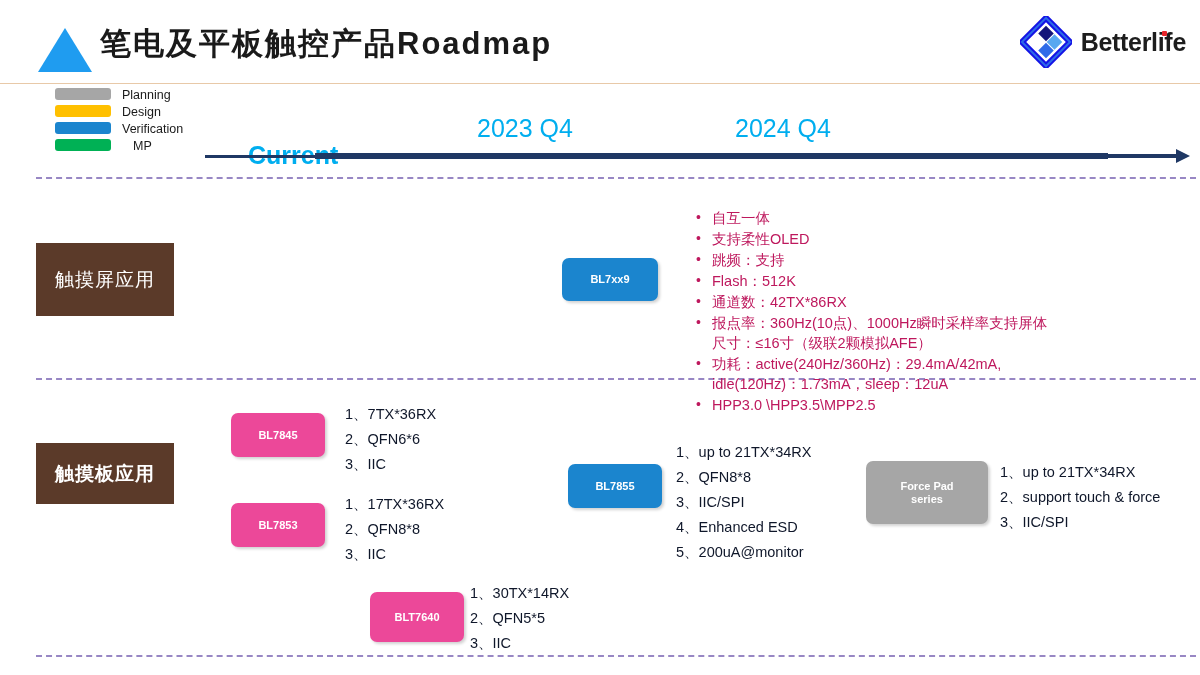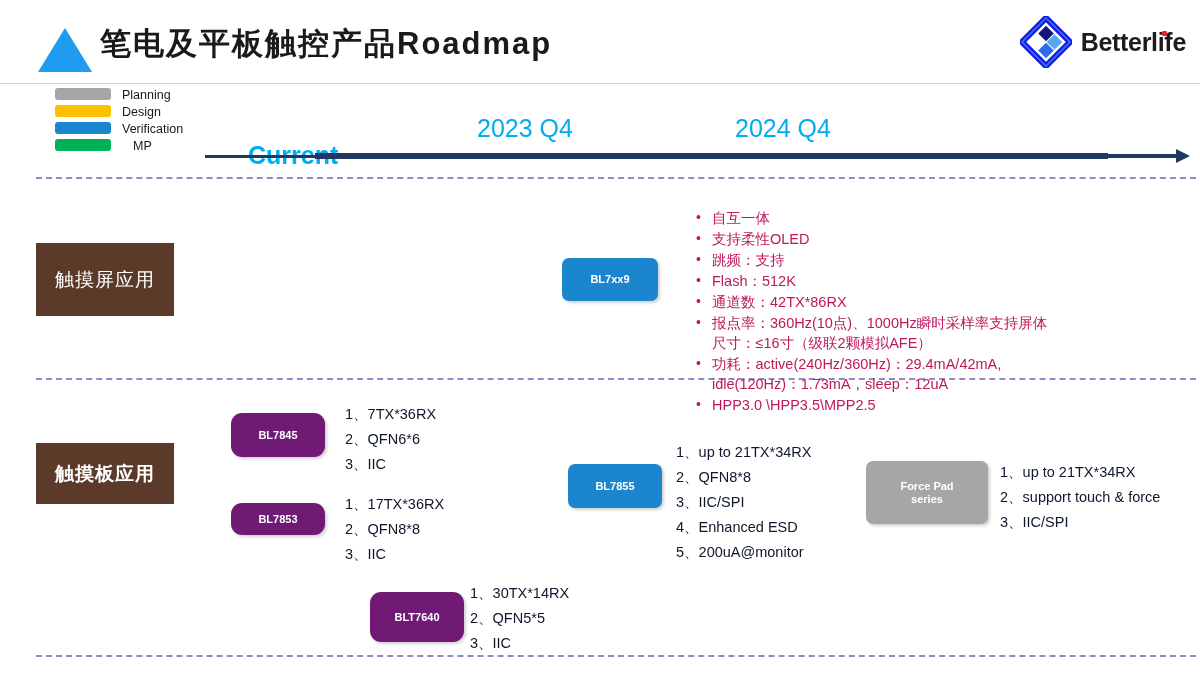--- a/index.html
+++ b/index.html
@@ -55,21 +55,21 @@
   
   .cat-box{position:absolute;background:#5B3A29;color:#ffffff;
      display:flex;align-items:center;justify-content:center;
      font-size:19px;letter-spacing:1px;}
 
   
   .chip{position:absolute;display:flex;align-items:center;justify-content:center;
      color:#ffffff;font-weight:bold;font-size:11px;border-radius:7px;
      box-shadow:2px 2px 3px rgba(0,0,0,0.18);text-align:center;line-height:1.15;}
   .chip.blue{background:#1B85CE;}
-  .chip.green{background:#701a75;border-radius:11px;}
+  .chip.green{background:#ec4899;}
   .chip.gray{background:#A6A6A6;}
 
   
   .spec{position:absolute;font-size:14.5px;line-height:25px;color:#0f172a;white-space:nowrap;}
   .spec div{display:block;}
 
   
   .bullets{position:absolute;left:694px;top:180px;width:420px;
      font-size:14.5px;line-height:20px;color:#be185d;margin-top:28px;}
   .bullets ul{margin:0;padding:0;list-style:none;}
@@ -185,21 +185,21 @@
 
   <div class="chip green" style="left:231px;top:413px;width:94px;height:44px;">
     <span>BL7845</span>
   </div>
   <div class="spec" style="left:345px;top:402px;">
     <div>1、7TX*36RX</div>
     <div>2、QFN6*6</div>
     <div>3、IIC</div>
   </div>
 
-  <div class="chip green" style="left:231px;top:503px;width:94px;height:32px;">
+  <div class="chip green" style="left:231px;top:503px;width:94px;height:44px;">
     <span>BL7853</span>
   </div>
   <div class="spec" style="left:345px;top:492px;">
     <div>1、17TX*36RX</div>
     <div>2、QFN8*8</div>
     <div>3、IIC</div>
   </div>
 
   <div class="chip green" style="left:370px;top:592px;width:94px;height:50px;">
     <span>BLT7640</span>

